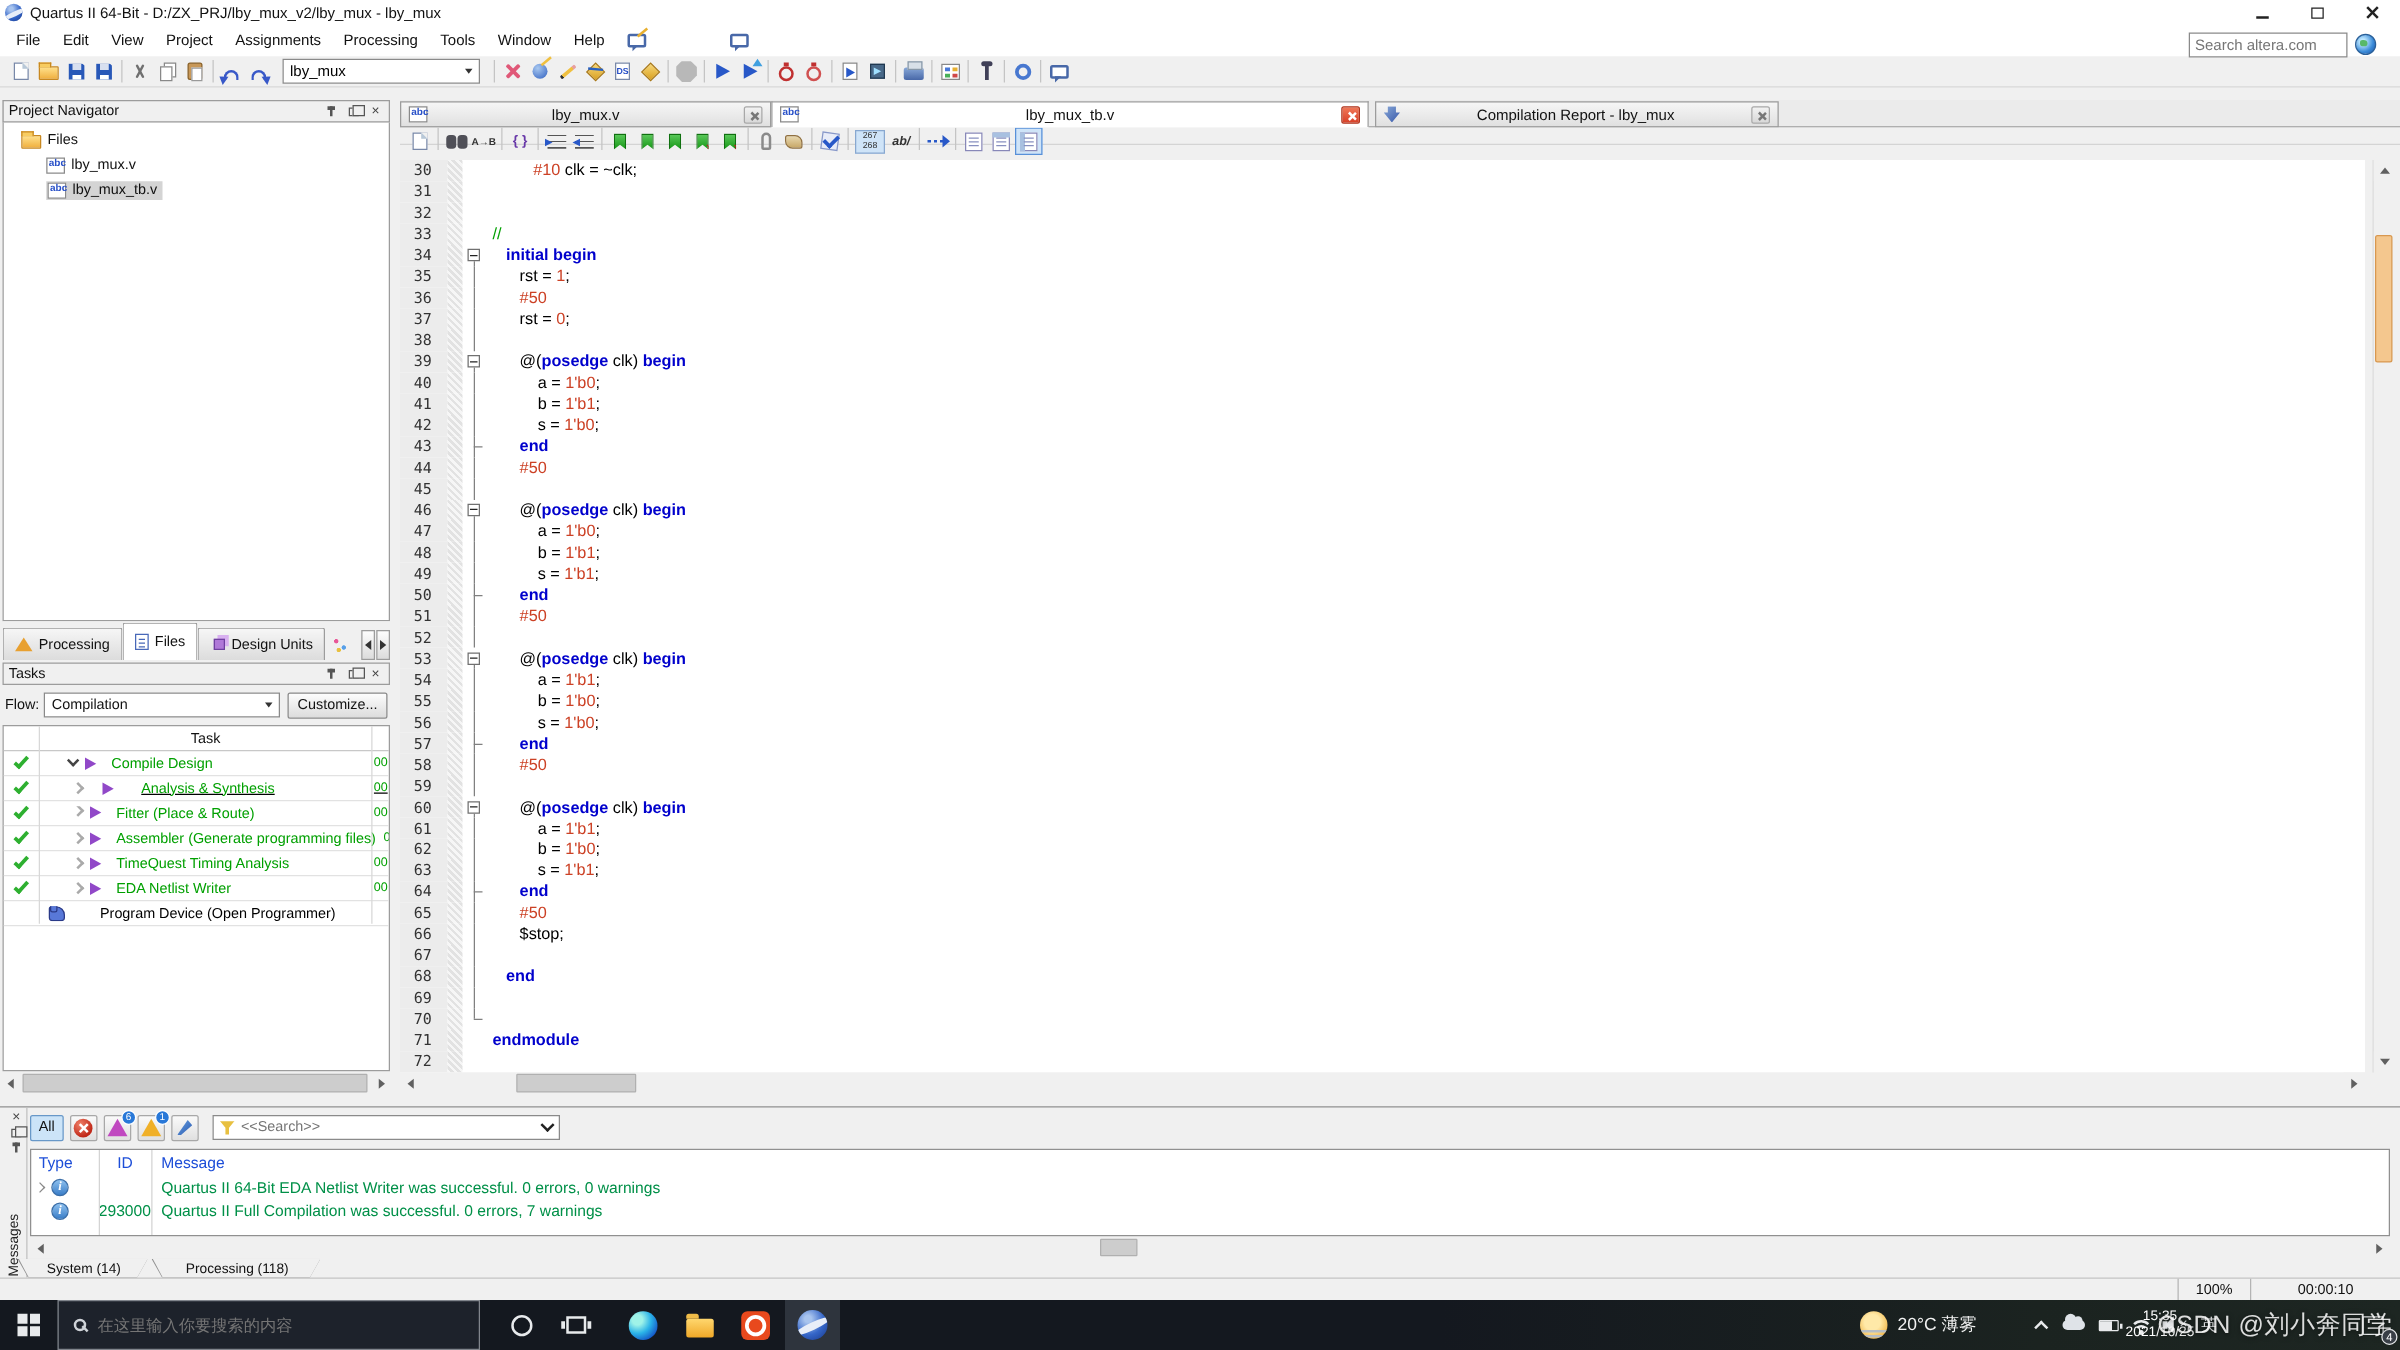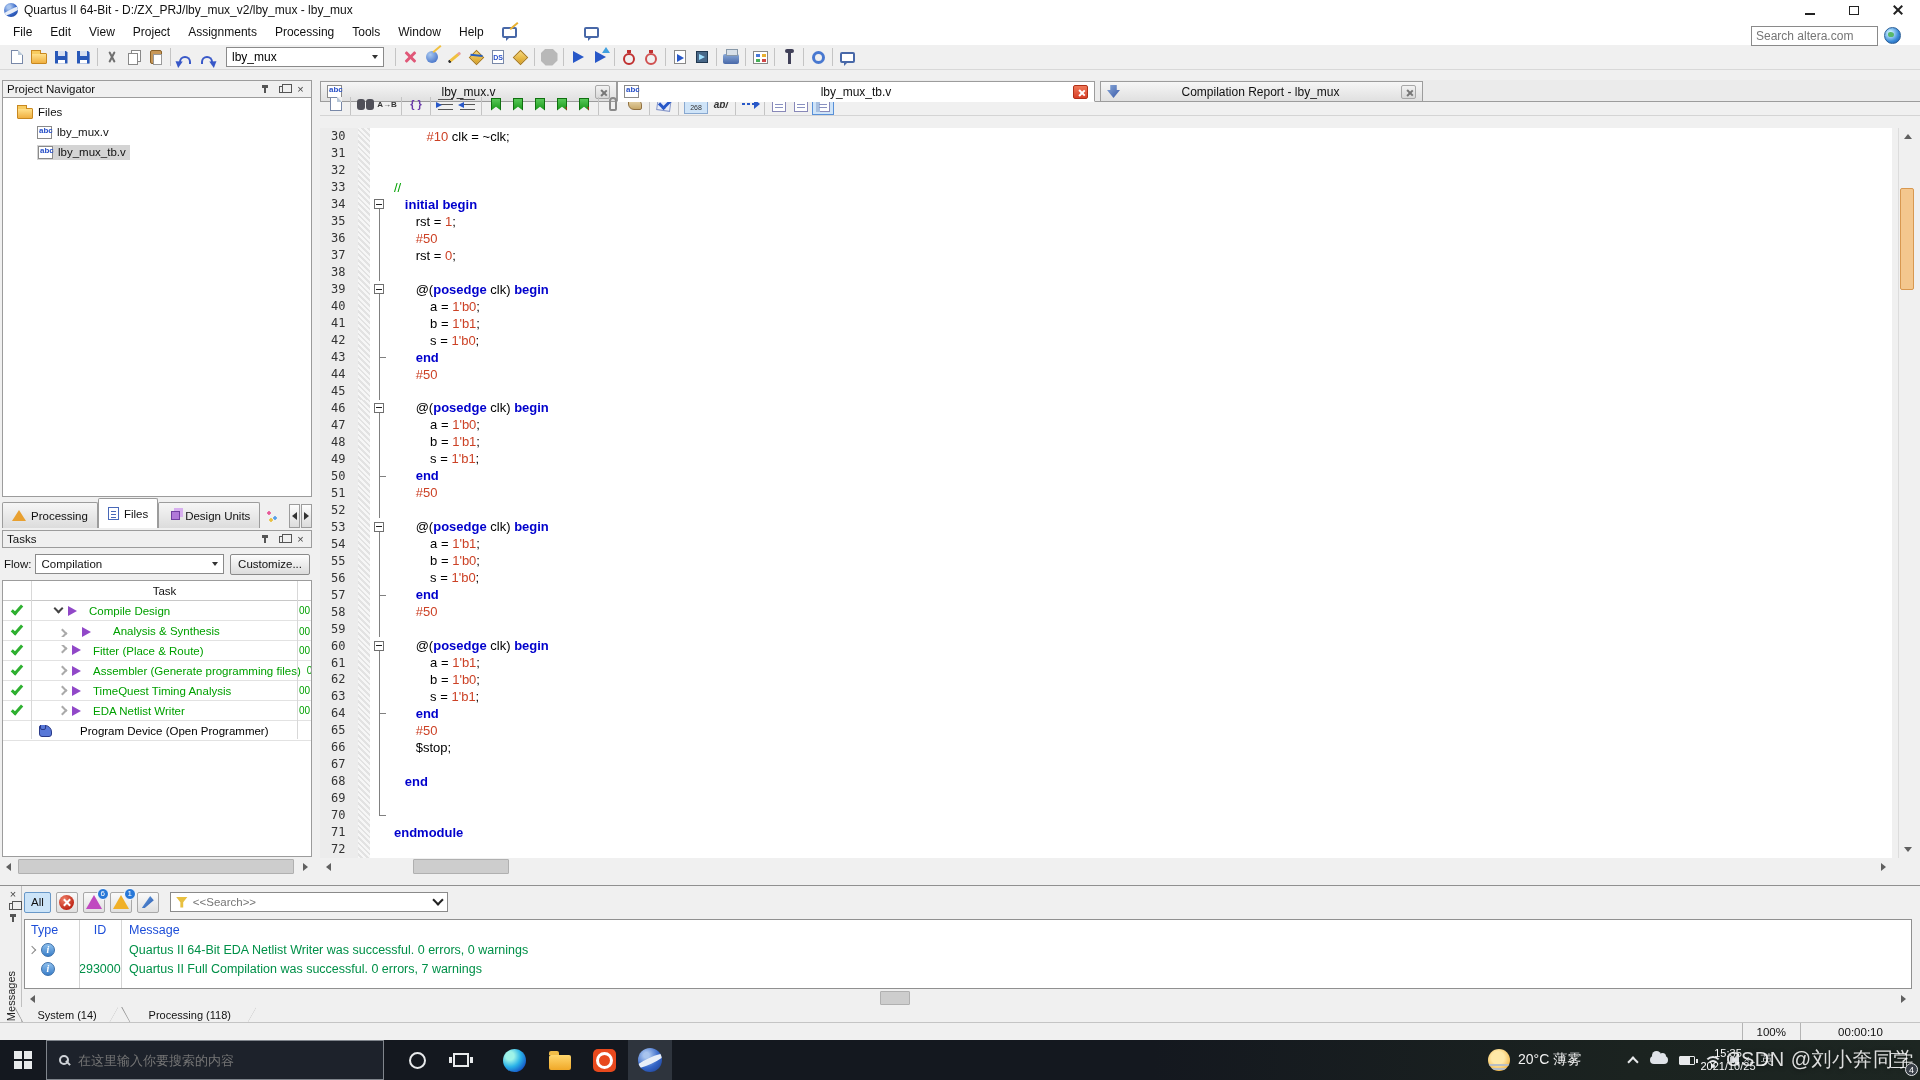--- a/index.html
+++ b/index.html
@@ -138,21 +138,21 @@
 #edtabbar{position:absolute;left:0;top:2px;width:1600px;height:22px;background:#ebebeb;border-bottom:1px solid #9c9c9c}
 .etab{position:absolute;top:1px;height:21px;display:flex;align-items:center;padding:0 6px;font-size:12px;background:linear-gradient(#f6f6f6,#e0e0e0);border:1px solid #9c9c9c;color:#111}
 .etab .lbl{flex:1;text-align:center;padding:0 8px;white-space:nowrap}
 .etab.active{background:#fff;border-bottom:1px solid #fff;z-index:2}
 .closebox{width:15px;height:14px;background:linear-gradient(#f2f2f2,#d8d8d8);border:1px solid #a8a8a8;border-radius:2px;display:flex;align-items:center;justify-content:center;position:relative;flex:none}
 .closebox::before,.closebox::after{content:'';position:absolute;left:6.5px;top:3px;width:1.5px;height:8px;background:#777}
 .closebox::before{transform:rotate(45deg)}.closebox::after{transform:rotate(-45deg)}
 .closebox.red{background:linear-gradient(#f07858,#d84028);border-color:#b03018}
 .closebox.red::before,.closebox.red::after{background:#fff}
 .repic{width:13px;height:13px;background:linear-gradient(135deg,#88a8d8,#3858a8);clip-path:polygon(50% 100%,0 38%,25% 38%,25% 0,75% 0,75% 38%,100% 38%);flex:none}
-#edtools{position:absolute;left:0;top:24px;width:1600px;height:14px;background:#f0f0f0;border-bottom:1px solid #d4d4d4;display:flex;align-items:flex-end;padding-left:5px}
+#edtools{position:absolute;left:0;top:24px;width:1600px;height:14px;background:#f0f0f0;border-bottom:1px solid #d4d4d4;display:flex;align-items:flex-start;padding-left:5px}
 .ei{width:22px;height:22px;display:flex;align-items:center;justify-content:center;position:relative;flex:none}
 .ei.selected{border:1px solid #5890d8;background:#cfe4f8}
 .binoc{width:17px;height:11px;position:relative}
 .binoc::before,.binoc::after{content:'';position:absolute;top:0;width:8px;height:11px;background:#505058;border-radius:3px}
 .binoc::before{left:0}.binoc::after{right:0}
 .abAB{font-size:8px;font-weight:bold;color:#333}
 .brc{font-size:11px;font-weight:bold;color:#6838a8}
 .ind{width:15px;height:11px;background:repeating-linear-gradient(#555 0 1px,transparent 1px 5px);position:relative}
 .ind::after{content:'';position:absolute;left:-2px;top:3px;border-left:6px solid #2858c8;border-top:3px solid transparent;border-bottom:3px solid transparent}
 .ind.out::after{border-left:none;border-right:6px solid #2858c8}
@@ -510,21 +510,21 @@
               <span class="chd"></span>
               <span class="ply"></span>
               <span class="tlabel">Compile Design</span>
               <span class="timecell">00</span>
             </span>
           </div>
           <div class="trowT">
             <span class="ckcell">
               <span class="ok"></span>
             </span>
-            <span style="display: flex; align-items: flex-end; flex: 1 1 0%; padding-left: 28px; gap: 16px; overflow: hidden;">
+            <span style="display: flex; align-items: center; flex: 1 1 0%; padding-left: 28px; gap: 16px; overflow: hidden; text-decoration: underline;">
               <span class="chr"></span>
               <span class="ply"></span>
               <span class="tlabel">Analysis &amp; Synthesis</span>
               <span class="timecell">00</span>
             </span>
           </div>
           <div class="trowT">
             <span class="ckcell">
               <span class="ok"></span>
             </span>

